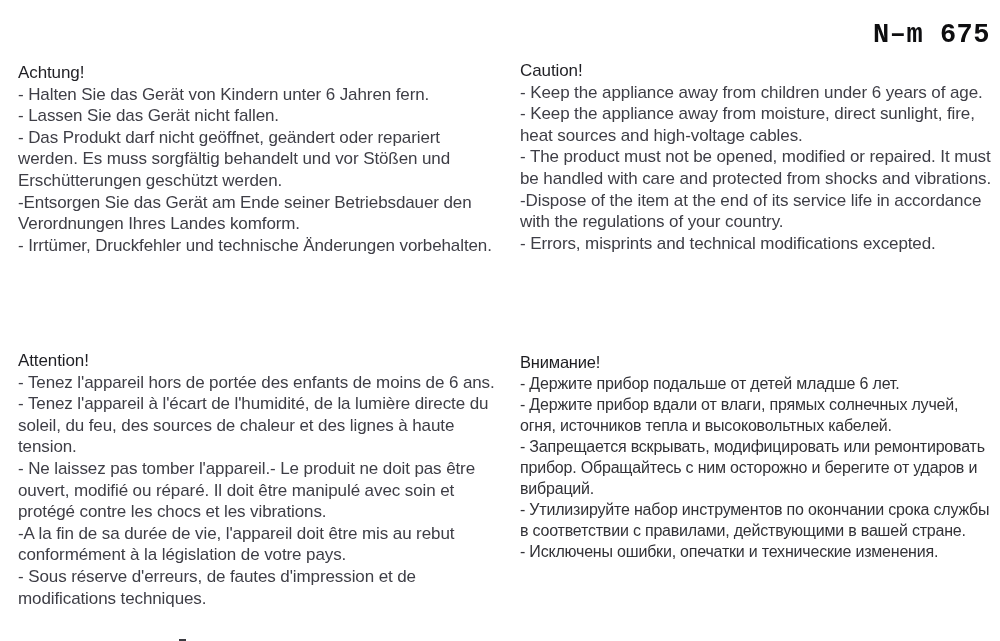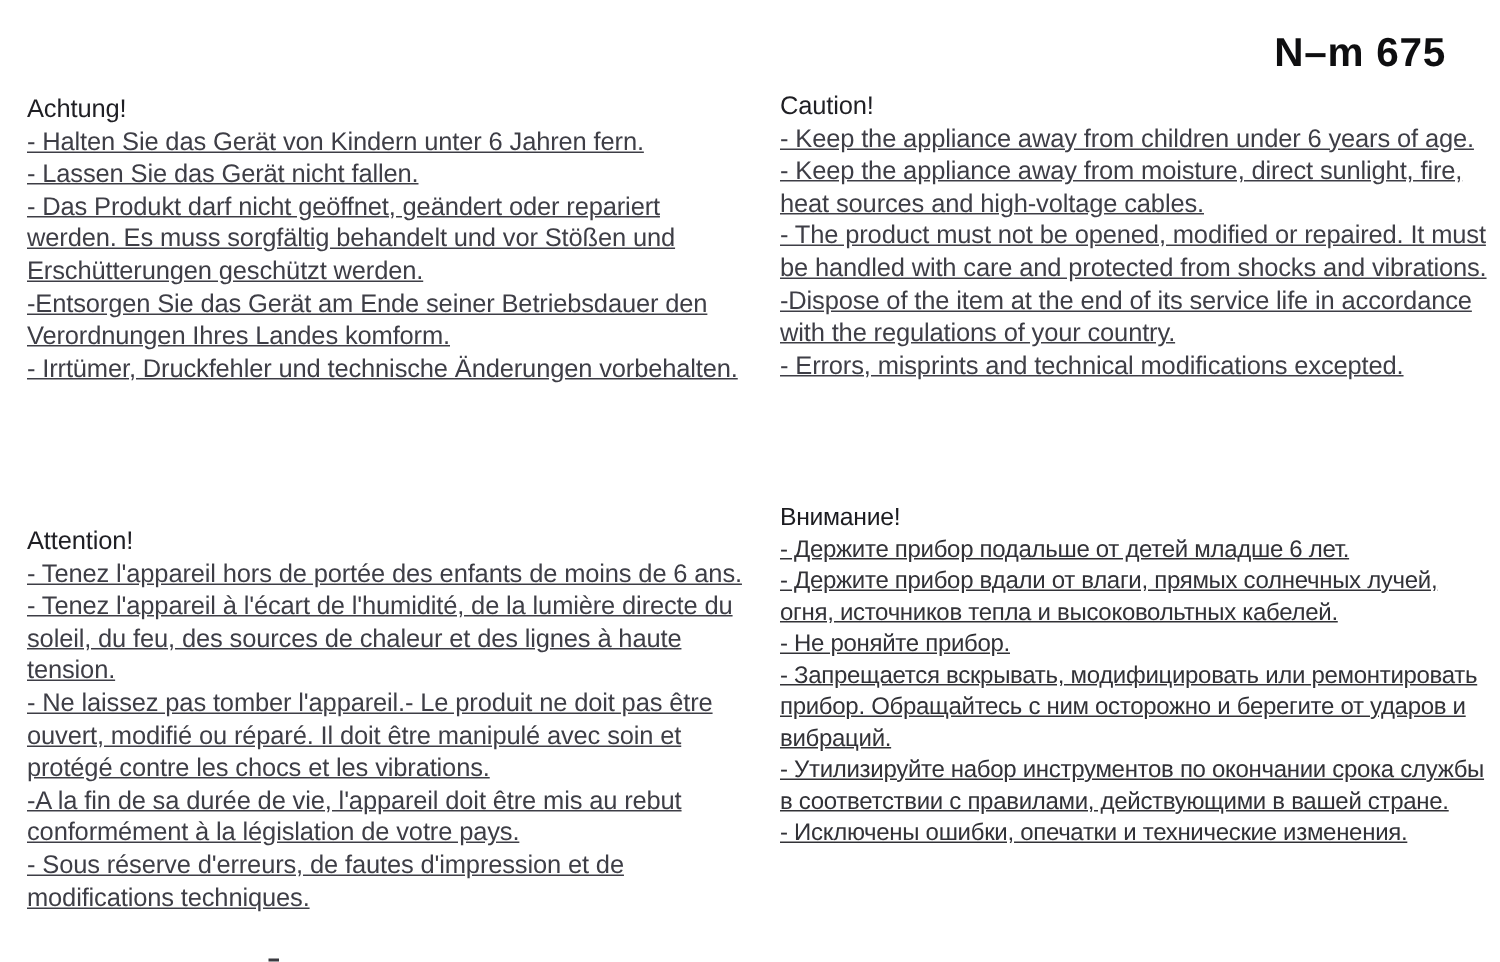--- a/index.html
+++ b/index.html
@@ -11,49 +11,48 @@
     position: relative;
     width: 1000px;
     height: 641px;
     overflow: hidden;
     font-family: "Liberation Sans", sans-serif;
     color: var(--text-color, #3e3e46);
   }
   .model-label {
     position: absolute;
     top: 20px;
-    right: 36px;
+    right: 10px;
     font-size: 27px;
     font-weight: 700;
     letter-spacing: 0.5px;
     color: var(--model-color, #0e0e10);
-    font-family: Liberation Sans, sans-serif;
+    font-family: Liberation Mono, monospace;
     margin-left: 12px;
   }
   .warn-section {
     position: absolute;
     font-size: 17px;
     line-height: 21.6px;
     letter-spacing: -0.1px;
   }
   .warn-section h2 {
     margin: 0;
     font-size: 17px;
     line-height: 21.6px;
     font-weight: 400;
     color: var(--heading-color, #1f1f24);
   }
   .warn-section p {
     margin: 0;
-    text-decoration: underline;
   }
   #sec-de { left: 18px;  top: 62px;  width: 478px; }
   #sec-en { left: 520px; top: 60px;  width: 474px; }
   #sec-fr { left: 18px;  top: 350px; width: 478px; }
-  #sec-ru { left: 520px; top: 335px; width: 474px; }
+  #sec-ru { left: 520px; top: 352px; width: 474px; }
   
   #sec-ru {
     font-size: 16px;
     line-height: 21px;
     letter-spacing: -0.2px;
     color: #323237;
   }
   #sec-ru h2 {
     font-size: 16.5px;
     line-height: 21px;
@@ -97,19 +96,18 @@
   <p>- Tenez l'appareil à l'écart de l'humidité, de la lumière directe du soleil, du feu, des sources de chaleur et des lignes à haute tension.</p>
   <p>- Ne laissez pas tomber l'appareil.- Le produit ne doit pas être ouvert, modifié ou réparé. Il doit être manipulé avec soin et protégé contre les chocs et les vibrations.</p>
   <p>-A la fin de sa durée de vie, l'appareil doit être mis au rebut conformément à la législation de votre pays.</p>
   <p>- Sous réserve d'erreurs, de fautes d'impression et de modifications techniques.</p>
 </section>
 
 <section id="sec-ru" class="warn-section">
   <h2>Внимание!</h2>
   <p>- Держите прибор подальше от детей младше 6 лет.</p>
   <p>- Держите прибор вдали от влаги, прямых солнечных лучей, огня, источников тепла и высоковольтных кабелей.</p>
-  <p>- Не роняйте прибор.</p>
   <p>- Запрещается вскрывать, модифицировать или ремонтировать прибор. Обращайтесь с ним осторожно и берегите от ударов и вибраций.</p>
   <p>- Утилизируйте набор инструментов по окончании срока службы в соответствии с правилами, действующими в вашей стране.</p>
   <p>- Исключены ошибки, опечатки и технические изменения.</p>
 </section>
 
 <div class="page-bottom-artifact"></div>
 
 </body></html>

